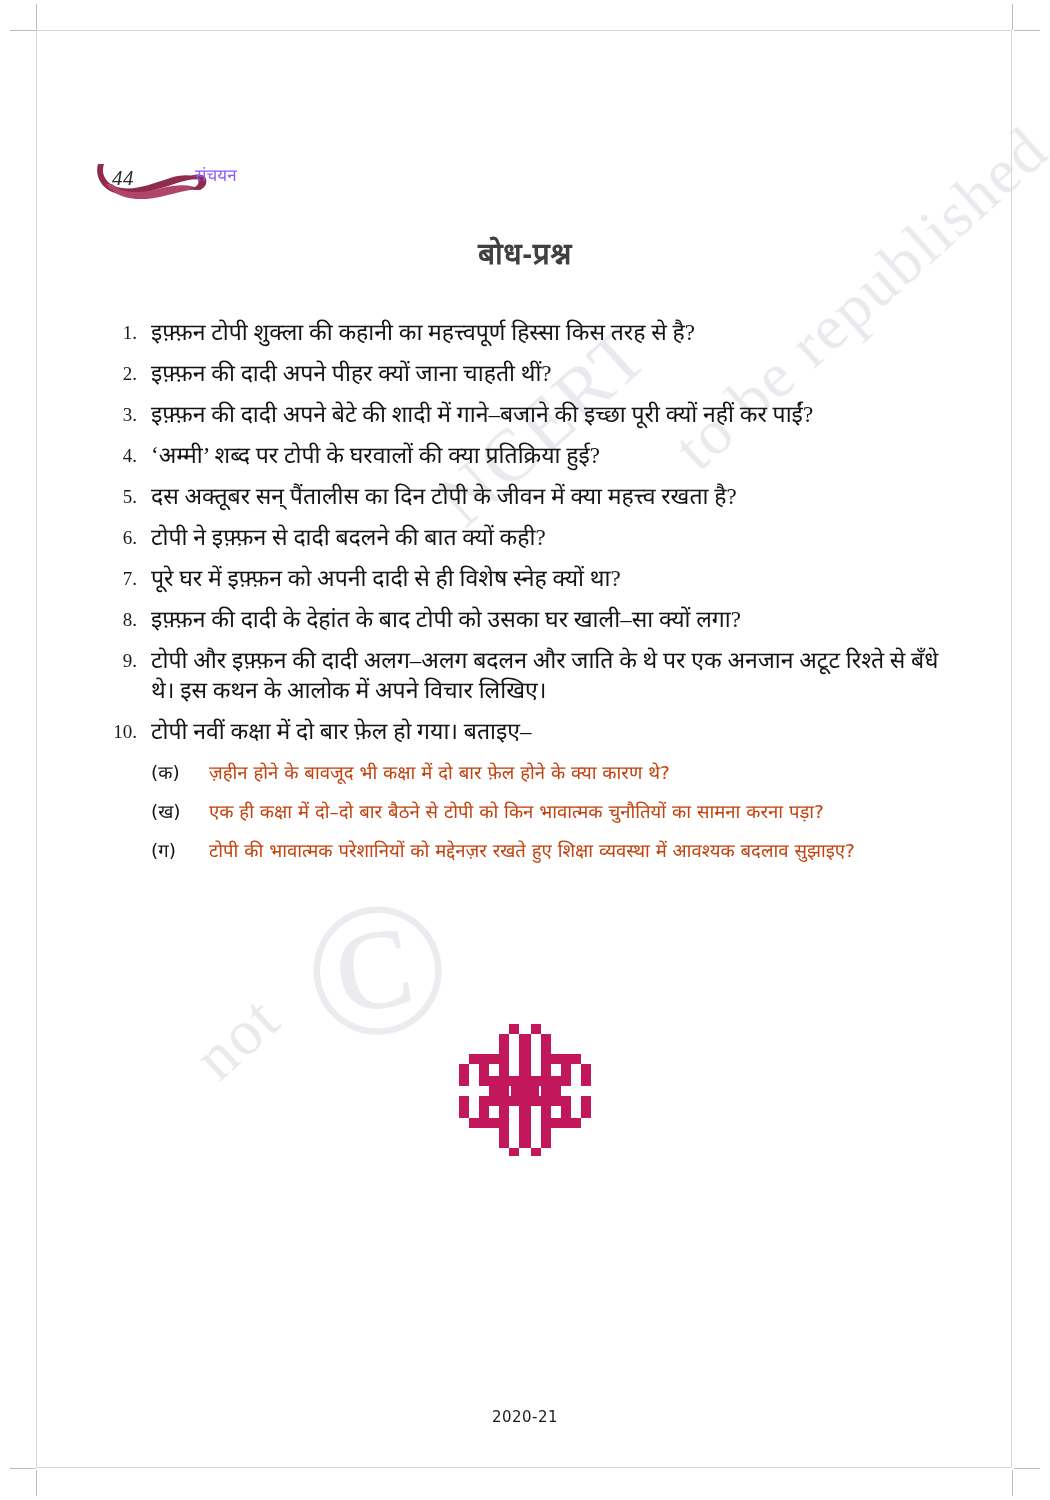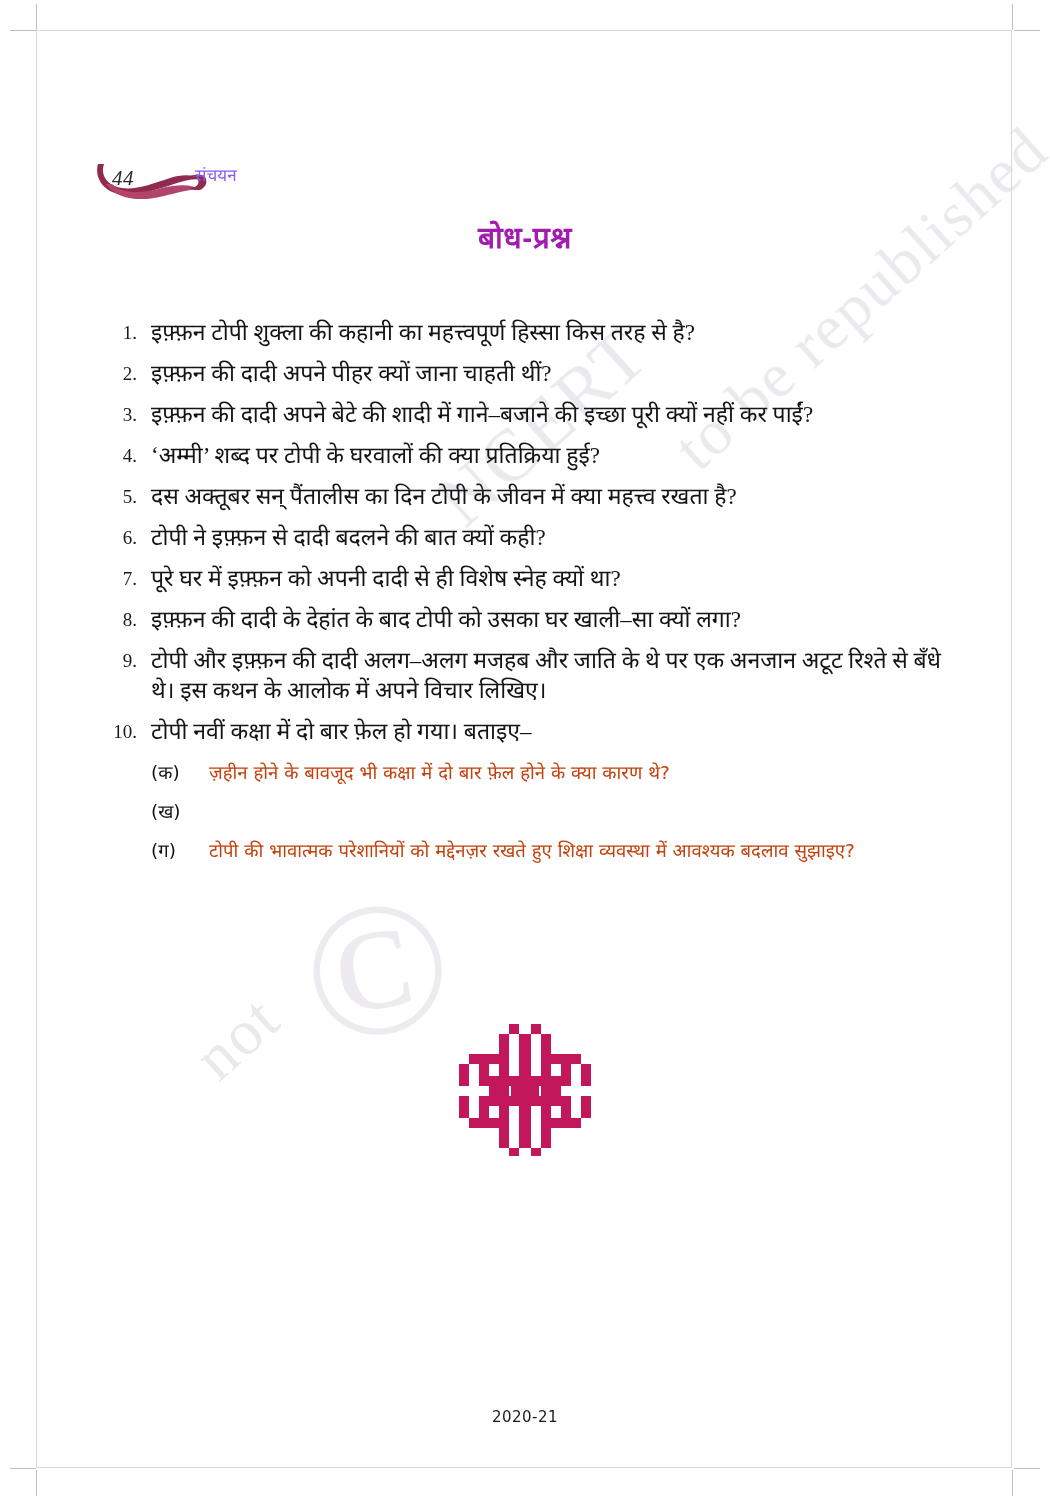--- a/index.html
+++ b/index.html
@@ -65,27 +65,27 @@
     font-family: "DejaVu Sans", sans-serif;
     font-size: 17px;
     color: #8b5cf6;
     white-space: nowrap;
   }
 
   
   .section-heading {
     position: absolute;
     left: 0;
-    top: 216px;
+    top: 232px;
     width: 1050px;
     text-align: center;
     font-family: Liberation Sans, sans-serif;
     font-weight: bold;
     font-size: 30px;
-    color: #a21caf;
+    color: #404040;
     letter-spacing: 0.5px;
   }
 
   
   .questions {
     position: absolute;
     left: 105px;
     top: 318px;
     width: 840px;
   }
@@ -271,35 +271,36 @@
     <div class="q-text">पूरे घर में इफ़्फ़न को अपनी दादी से ही विशेष स्नेह क्यों था?</div>
   </div>
 
   <div class="q-row">
     <div class="q-num">8.</div>
     <div class="q-text">इफ़्फ़न की दादी के देहांत के बाद टोपी को उसका घर खाली–सा क्यों लगा?</div>
   </div>
 
   <div class="q-row">
     <div class="q-num">9.</div>
-    <div class="q-text">टोपी और इफ़्फ़न की दादी अलग–अलग मजहब और जाति के थे पर एक अनजान अटूट रिश्ते से बँधे थे। इस कथन के आलोक में अपने विचार लिखिए।</div>
+    <div class="q-text">टोपी और इफ़्फ़न की दादी अलग–अलग बदलन और जाति के थे पर एक अनजान अटूट रिश्ते से बँधे थे। इस कथन के आलोक में अपने विचार लिखिए।</div>
   </div>
 
   <div class="q-row">
     <div class="q-num">10.</div>
     <div class="q-text">टोपी नवीं कक्षा में दो बार फ़ेल हो गया। बताइए–</div>
   </div>
 
   <div class="sub-row">
     <div class="sub-label">(क)</div>
     <div class="sub-text">ज़हीन होने के बावजूद भी कक्षा में दो बार फ़ेल होने के क्या कारण थे?</div>
   </div>
 
   <div class="sub-row">
     <div class="sub-label">(ख)</div>
+    <div class="sub-text">एक ही कक्षा में दो–दो बार बैठने से टोपी को किन भावात्मक चुनौतियों का सामना करना पड़ा?</div>
   </div>
 
   <div class="sub-row">
     <div class="sub-label">(ग)</div>
     <div class="sub-text">टोपी की भावात्मक परेशानियों को मद्देनज़र रखते हुए शिक्षा व्यवस्था में आवश्यक बदलाव सुझाइए?</div>
   </div>
 
 
 </div>
 

